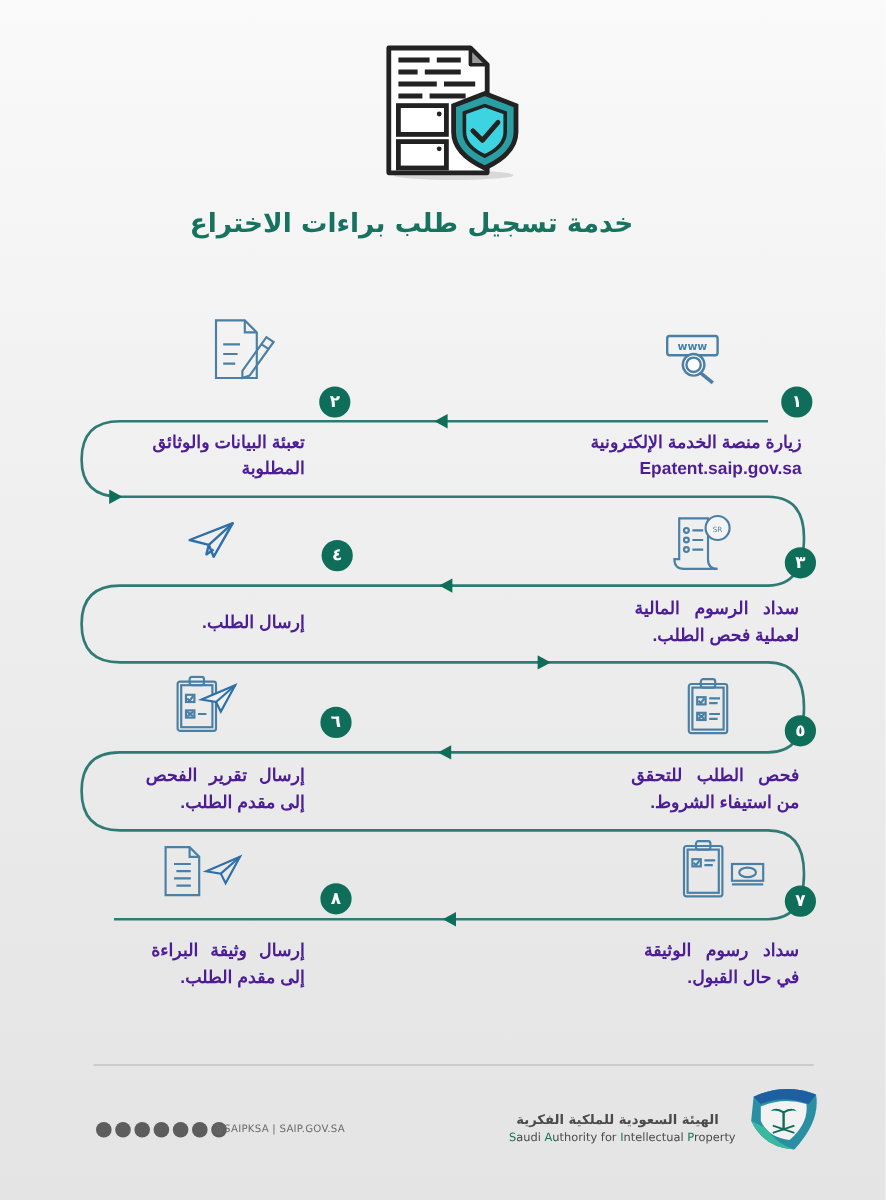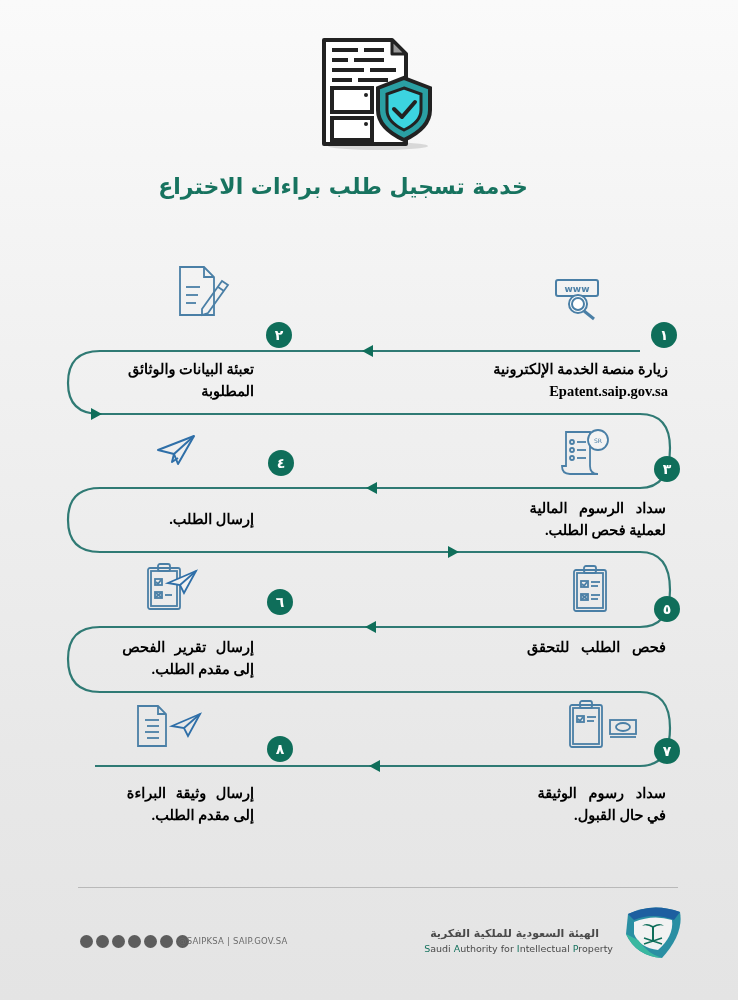--- a/index.html
+++ b/index.html
@@ -5,22 +5,22 @@
   html,body{margin:0;padding:0;}
   body{width:738px;height:1000px;position:relative;overflow:hidden;
     background:linear-gradient(180deg,#fafafa 0%,#f1f1f1 35%,#e8e8e8 75%,#e4e4e4 100%);
     font-family:"DejaVu Sans",sans-serif;}
   .abs{position:absolute;}
   .title{position:absolute;left:0;width:686px;top:174px;text-align:center;
     font-family:"DejaVu Sans",sans-serif;font-weight:bold;font-size:22px;color:#17735f;direction:rtl;}
   svg.path{position:absolute;left:0;top:0;}
   .badge{position:absolute;width:26px;height:26px;border-radius:50%;background:#0f6e5a;color:#fff;
     font-weight:bold;font-size:14px;line-height:26px;text-align:center;font-family:"DejaVu Sans",sans-serif;}
-  .step-text{position:absolute;direction:rtl;text-align:right;color:#000000;font-weight:bold;
-    font-size:14.5px;line-height:22px;font-family:Liberation Serif, serif;}
+  .step-text{position:absolute;direction:rtl;text-align:right;color:#4c1d95;font-weight:bold;
+    font-size:14.5px;line-height:22px;font-family:Liberation Sans, sans-serif;}
   .step-text .line2{display:block;}
   .footer-line{position:absolute;left:78px;width:600px;top:887px;height:1px;background:#b9b9b9;}
   .social{position:absolute;left:80px;top:935px;display:flex;gap:3px;}
   .social span{width:13px;height:13px;border-radius:50%;background:#5d5d5d;display:block;}
   .handle{position:absolute;left:178px;top:936px;font-size:8.5px;color:#6b6b6b;font-family:"DejaVu Sans",sans-serif;letter-spacing:0.2px;}
   .org-ar{position:absolute;right:139px;top:927px;direction:rtl;font-size:11px;color:#4a4a4a;font-weight:bold;font-family:"DejaVu Sans",sans-serif;}
   .org-en{position:absolute;right:125px;top:943px;font-size:9.5px;color:#4a4a4a;font-family:"DejaVu Sans",sans-serif;}
   .org-en b{color:#17735f;font-weight:normal;}
 </style>
 </head>
@@ -209,20 +209,21 @@
 </div>
 <div class="step-text" style="right:72px;top:497px;margin-left:40px;">
   <span style="word-spacing:8px;">سداد الرسوم المالية</span>
   <span class="line2">لعملية فحص الطلب.</span>
 </div>
 <div class="step-text" style="right:484px;top:508px;">
   <span>إرسال الطلب.</span>
 </div>
 <div class="step-text" style="right:72px;top:636px;">
   <span style="word-spacing:8px;text-align:right;">فحص الطلب للتحقق</span>
+  <span class="line2">من استيفاء الشروط.</span>
 </div>
 <div class="step-text" style="right:484px;top:636px;">
   <span style="word-spacing:6px;">إرسال تقرير الفحص</span>
   <span class="line2">إلى مقدم الطلب.</span>
 </div>
 <div class="step-text" style="right:72px;top:782px;">
   <span style="word-spacing:8px;">سداد رسوم الوثيقة</span>
   <span class="line2">في حال القبول.</span>
 </div>
 <div class="step-text" style="right:484px;top:782px;">

